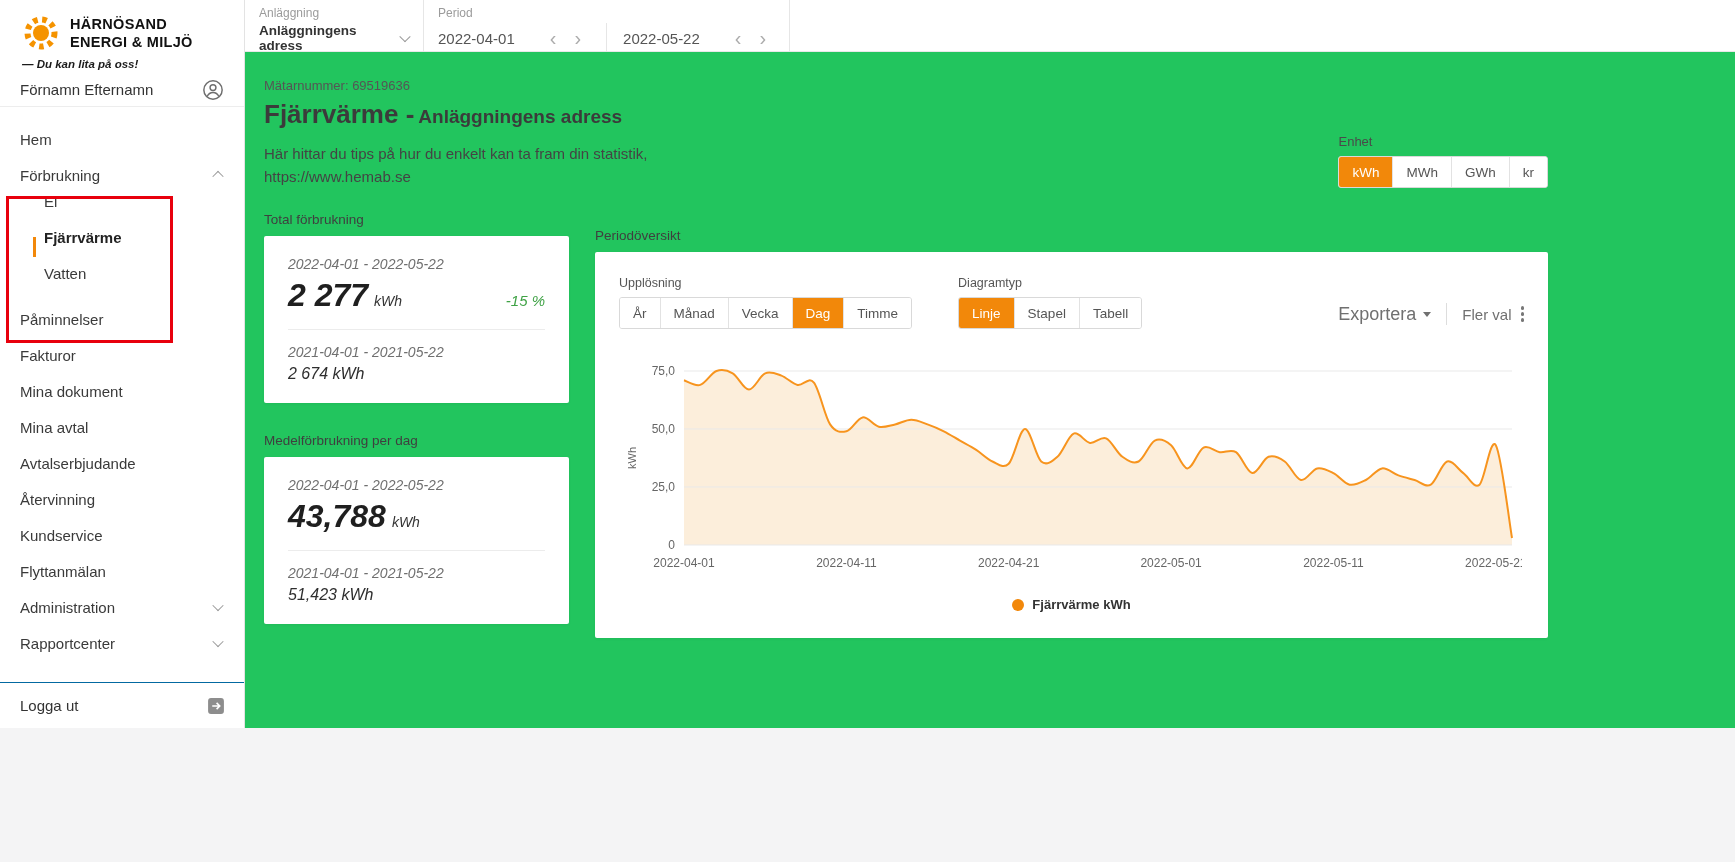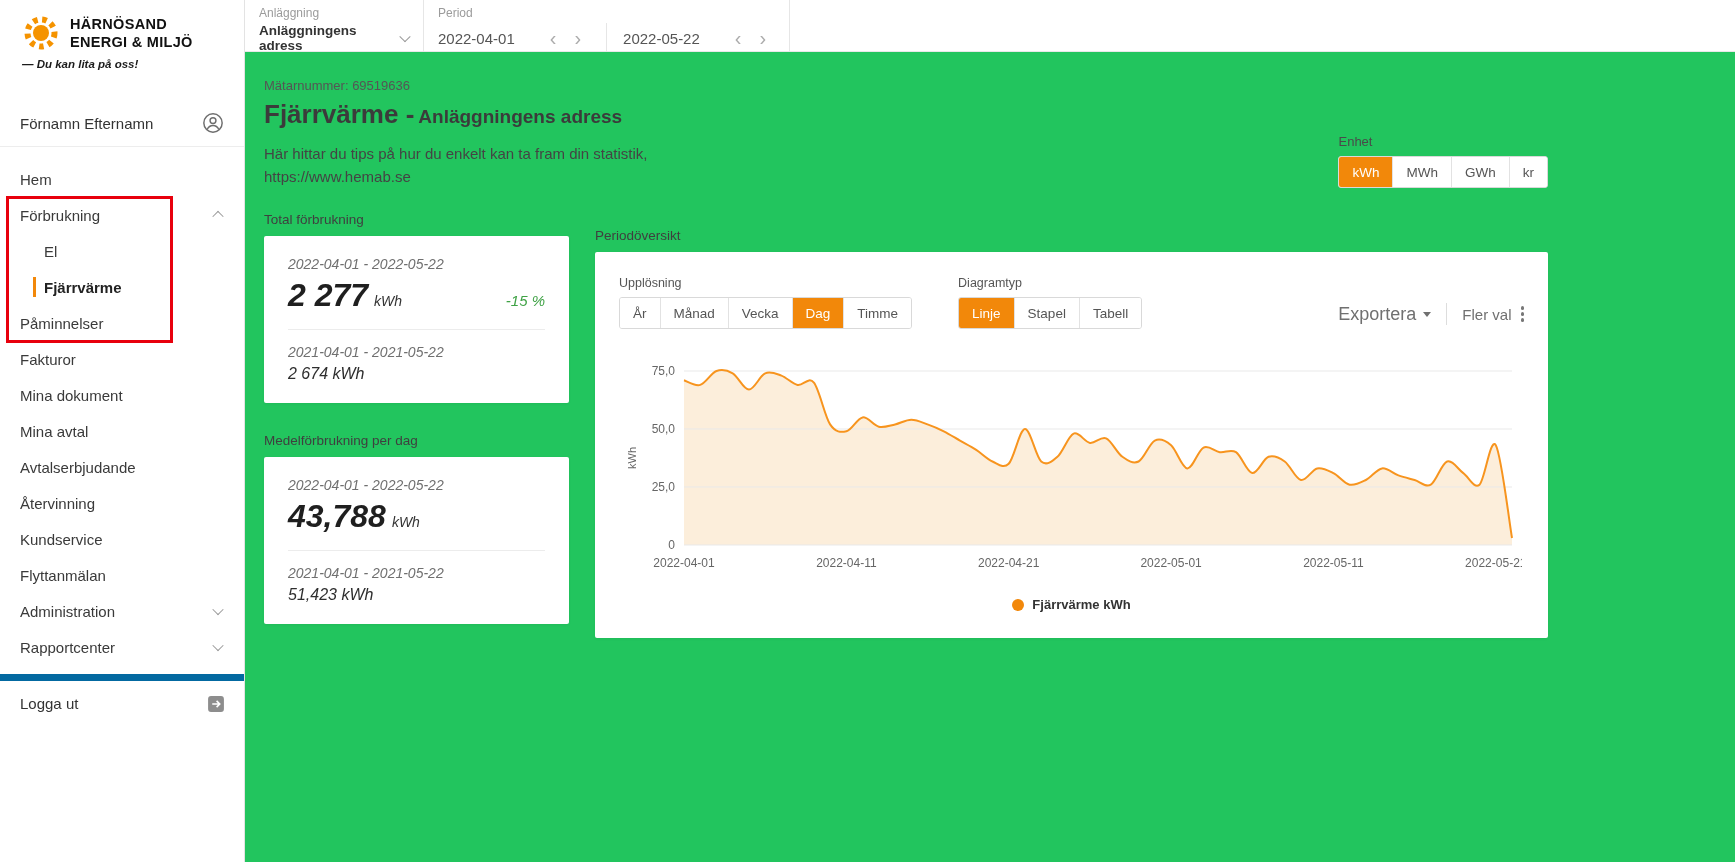--- a/index.html
+++ b/index.html
@@ -5,38 +5,38 @@
   :root{
     --accent:#F2880A;
     --accent-fill:#FBE7CC;
     --positive:#3FA245;
     --annotation:#E8000D;
   }
   *{margin:0;padding:0;box-sizing:border-box;}
   html,body{width:1735px;height:862px;}
   body{font-family:"Liberation Sans",sans-serif;background:#f4f4f5;color:#333;font-size:14px;overflow:hidden;}
   svg{display:block;}
-  .app{display:flex;width:1735px;height:862px;}
+  .app{display:flex;width:1735px;height:728px;}
 
   
   .sidebar{width:245px;background:#fff;border-right:1px solid #e3e3e3;position:relative;flex-shrink:0;display:flex;flex-direction:column;}
   .logo{height:100px;padding:12px 18px 0 20px;}
   .logo-top{display:flex;align-items:center;gap:8px;}
   .brand-line{font-weight:bold;font-size:14.5px;color:#111;letter-spacing:.3px;line-height:1.25;}
   .brand-tagline{font-style:italic;font-weight:bold;font-size:11.5px;color:#1a1a1a;margin-top:4px;margin-left:2px;}
   .user-row{height:47px;border-bottom:1px solid #ededed;padding:0 20px;display:flex;justify-content:space-between;align-items:center;font-size:15px;color:#333;cursor:pointer;}
   nav{padding-top:14px;}
   .nav-item{height:36px;display:flex;align-items:center;justify-content:space-between;padding:0 22px 0 20px;font-size:15px;color:#3a3a3a;cursor:pointer;}
-  .sub-item{height:36px;display:flex;align-items:center;padding:0 20px 0 44px;font-size:15px;color:#3a3a3a;cursor:pointer;position:relative;}
+  .sub-item{height:36px;display:flex;align-items:flex-start;padding:0 20px 0 44px;font-size:15px;color:#3a3a3a;cursor:pointer;position:relative;}
   .sub-item.active{font-weight:bold;color:#222;}
   .sub-item.active::before{content:'';position:absolute;left:33px;top:8px;bottom:8px;width:3px;background:var(--accent);}
   .chev{display:inline-block;width:8px;height:8px;border-right:1.8px solid #9a9a9a;border-bottom:1.8px solid #9a9a9a;}
   .chev.down{transform:rotate(45deg) translate(-1px,-1px);}
   .chev.up{transform:rotate(-135deg) translate(-1px,-1px);}
-  .logout-wrap{margin-top:9px;border-top:7px solid #0369a1;}
+  .logout-wrap{margin-top:21px;border-top:1px solid #0369a1;}
   .logout-row{height:45px;display:flex;justify-content:space-between;align-items:center;padding:0 18px 0 20px;font-size:15px;color:#333;cursor:pointer;}
   .annotation-box{position:absolute;left:6px;top:196px;width:167px;height:147px;border:3px solid var(--annotation);pointer-events:none;z-index:5;}
 
   
   .main-col{flex:1;display:flex;flex-direction:column;min-width:0;}
   .topbar{height:52px;background:#fff;border-bottom:1px solid #e8e8e8;display:flex;align-items:stretch;flex-shrink:0;}
   .tb-group{padding:6px 14px 0 14px;}
   .tb-label{font-size:12px;color:#9b9b9b;margin-bottom:3px;}
   .tb-control{display:flex;align-items:center;justify-content:space-between;width:150px;font-size:13.5px;font-weight:bold;color:#333;cursor:pointer;}
   .tb-dates{display:flex;align-items:center;}
@@ -126,20 +126,23 @@
       </div>
       <div class="nav-item">
         <span>Förbrukning</span>
         <span class="chev up"></span>
       </div>
       <div class="sub-item">
         <span>El</span>
       </div>
       <div class="sub-item active">
         <span>Fjärrvärme</span>
+      </div>
+      <div class="sub-item">
+        <span>Vatten</span>
       </div>
       <div class="nav-item">
         <span>Påminnelser</span>
       </div>
       <div class="nav-item">
         <span>Fakturor</span>
       </div>
       <div class="nav-item">
         <span>Mina dokument</span>
       </div>

